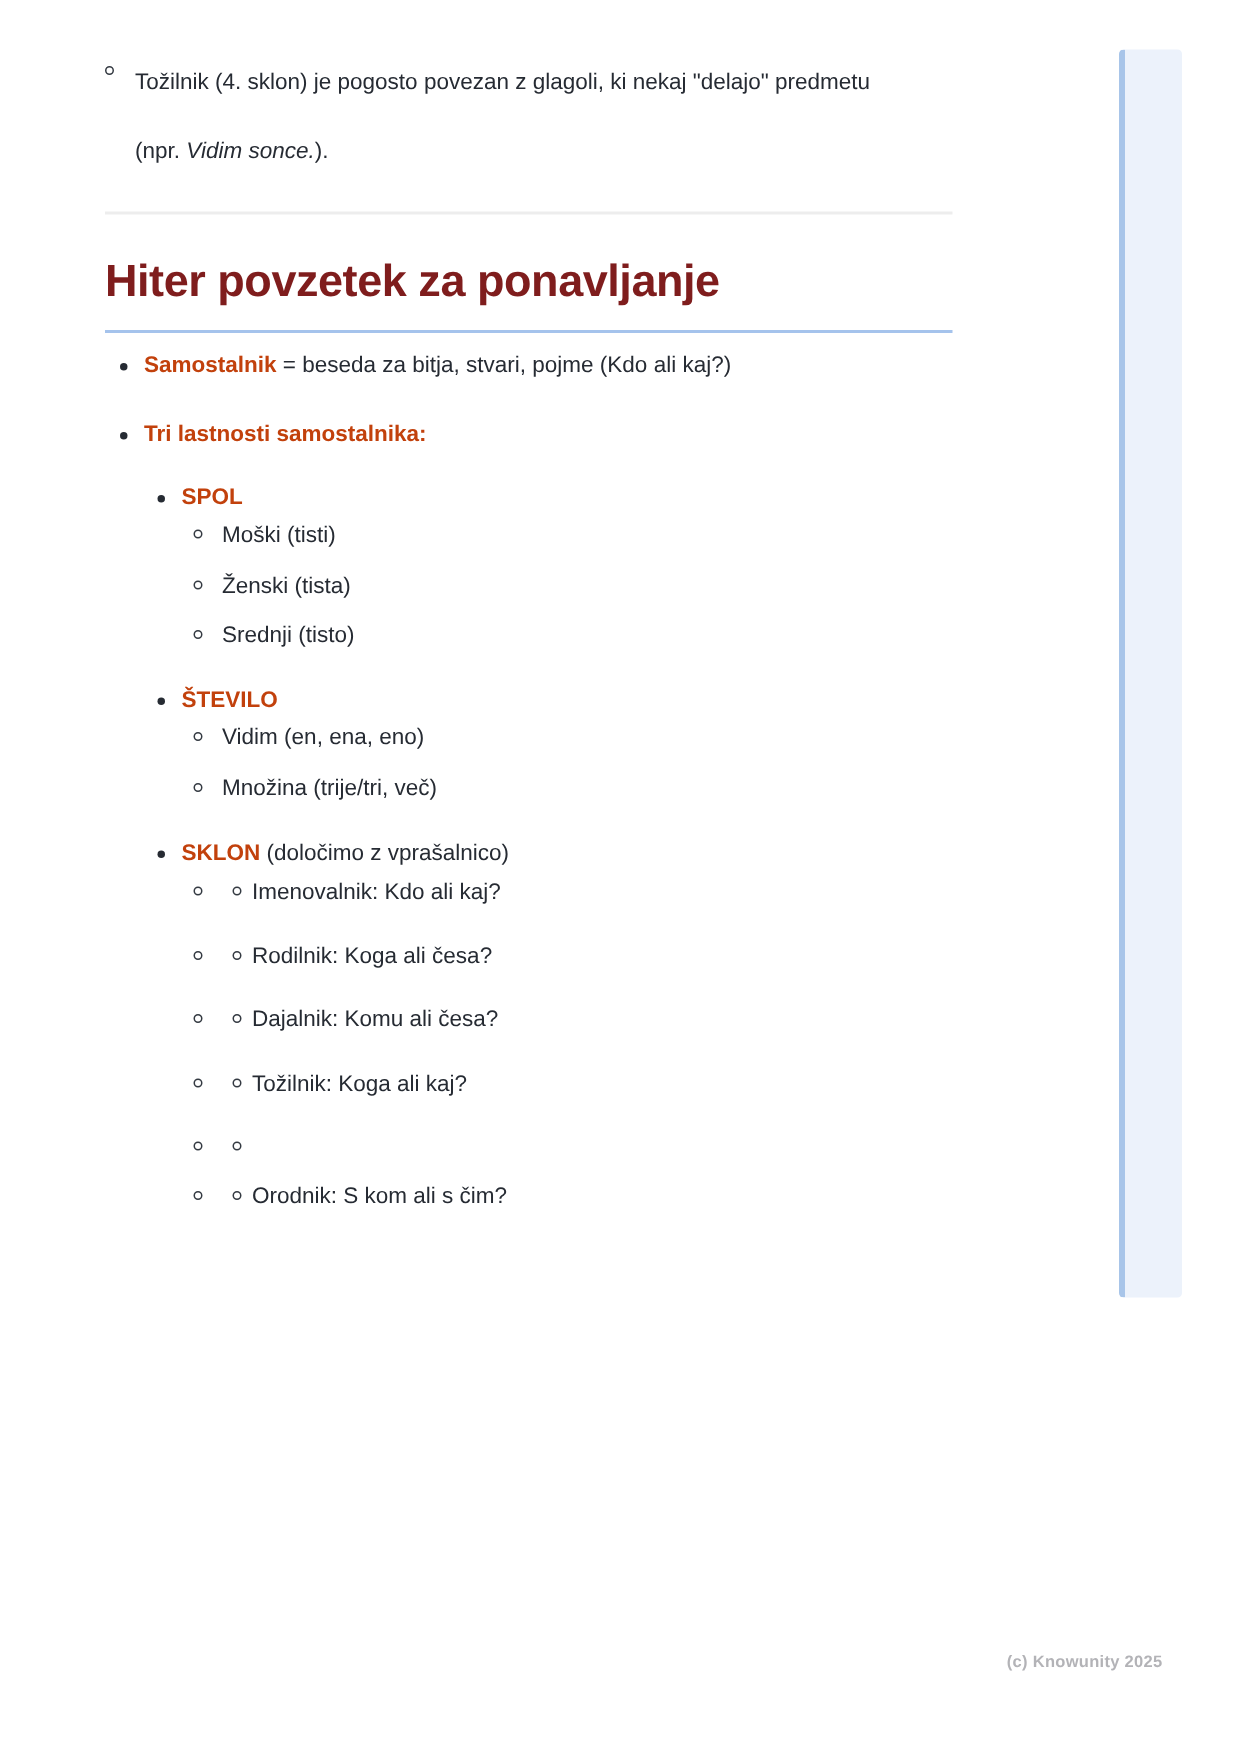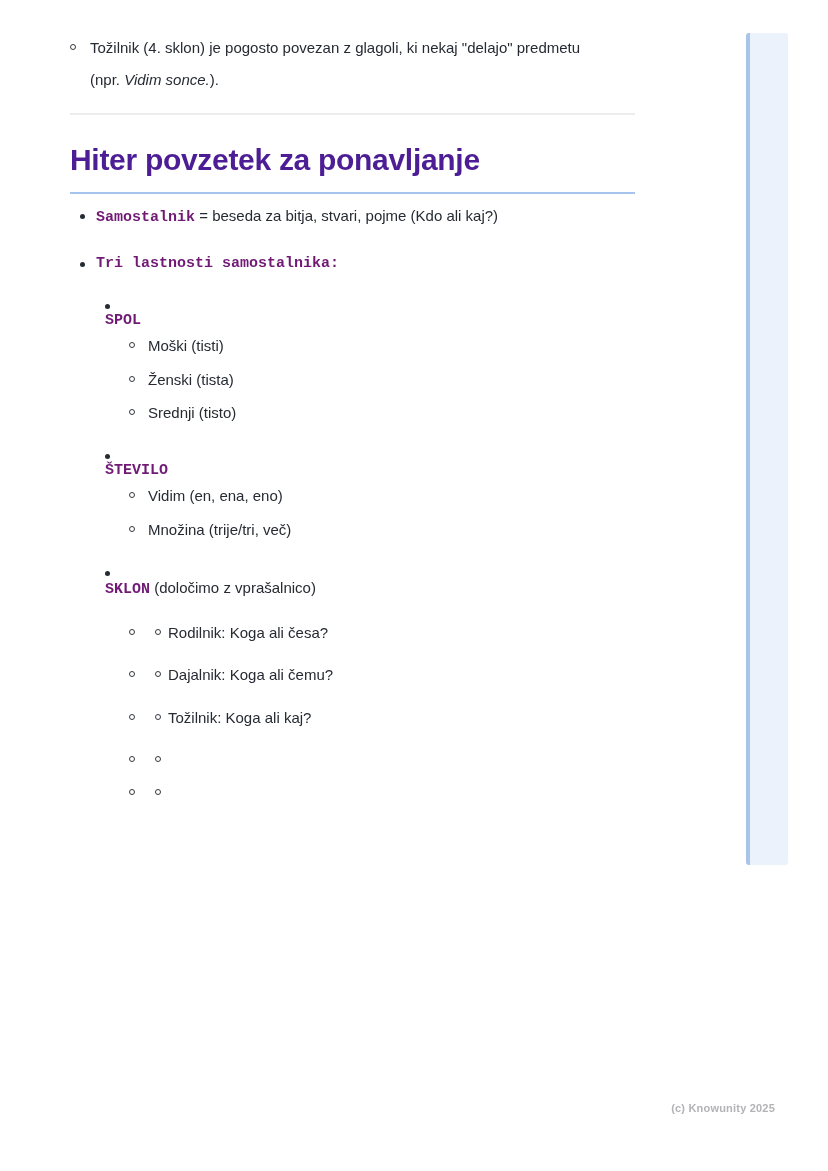--- a/index.html
+++ b/index.html
@@ -10,51 +10,51 @@
     font-family:"Liberation Sans", sans-serif;
     color:#262b33;
     overflow:hidden;
   }
   .content {
     position:absolute; left:70px; top:0;
     width:565px;
     padding-top:32px;
   }
   
-  .intro-row { display:flex; align-items:flex-start; font-size:15px; line-height:32px; }
+  .intro-row { display:flex; align-items:flex-start; font-size:15px; line-height:46px; }
   .intro-row .marker-box { flex:0 0 20px; padding-left:0; }
   .intro-text { max-width:500px; }
   .italic { font-style:italic; }
   
   .dot {
     display:inline-block; width:5px; height:5px; border-radius:50%;
     background:#262b33; margin-top:10px;
   }
   .ring {
     display:inline-block; width:4px; height:4px; border:1.5px solid #343a42;
     border-radius:50%; margin-top:8px;
   }
   .intro-row .ring { margin-top:12px; }
   
   .divider { height:2px; background:#ededed; border:none; margin:17px 0 0 0; }
   
   .h1 {
     margin-top:26px;
     font-size:30px; font-weight:700; letter-spacing:-0.3px;
-    color:#4c1d95;
+    color:#7f1d1d;
     line-height:38px;
     padding-bottom:13px;
     border-bottom:2px solid #a5c3ec;
   }
   
   .row { display:flex; align-items:flex-start; font-size:15px; line-height:24px; }
-  .b { font-weight:700; color:#701a75;font-family:Liberation Mono, monospace; }
+  .b { font-weight:700; color:#c2410c; }
   .mb { flex:0 0 auto; display:flex; justify-content:flex-start; }
   .lv1 { padding-left:10px; } .lv1 .mb { width:16px; }
-  .lv2 { padding-left:35px;flex-direction:column; } .lv2 .mb { width:16px; }
+  .lv2 { padding-left:35px; } .lv2 .mb { width:16px; }
   .lv3 { padding-left:59px; } .lv3 .mb { width:19px; }
   .lv3d { padding-left:59px; } .lv3d .mb1 { width:26px; } .lv3d .mb2 { width:13px; }
   .mt10 { margin-top:10px; } .mt22 { margin-top:22px; } .mt18 { margin-top:18px; }
   .mt1  { margin-top:1px;  } .mt9  { margin-top:9px;text-align:right;  } .mt17 { margin-top:19px; }
   .mt2  { margin-top:2px;  }
   
   .scroll-panel {
     position:absolute; left:746px; top:33px;
     width:42px; height:832px; box-sizing:border-box;
     background:#ecf2fb;
@@ -141,37 +141,46 @@
     <span>Množina (trije/tri, več)</span>
   </div>
 
   <div class="row lv2 mt17">
     <span class="mb">
         <span class="dot"></span>
       </span>
     <span><span class="b">SKLON</span><span> (določimo z vprašalnico)</span></span>
   </div>
 
+  <div class="row lv3d mt2">
+    <span class="mb mb1">
+        <span class="ring"></span>
+      </span>
+    <span class="mb mb2">
+        <span class="ring"></span>
+      </span>
+    <span>Imenovalnik: Kdo ali kaj?</span>
+  </div>
   <div class="row lv3d mt17">
     <span class="mb mb1">
         <span class="ring"></span>
       </span>
     <span class="mb mb2">
         <span class="ring"></span>
       </span>
     <span>Rodilnik: Koga ali česa?</span>
   </div>
   <div class="row lv3d mt18">
     <span class="mb mb1">
         <span class="ring"></span>
       </span>
     <span class="mb mb2">
         <span class="ring"></span>
       </span>
-    <span>Dajalnik: Koga ali čemu?</span>
+    <span>Dajalnik: Komu ali česa?</span>
   </div>
   <div class="row lv3d mt17">
     <span class="mb mb1">
         <span class="ring"></span>
       </span>
     <span class="mb mb2">
         <span class="ring"></span>
       </span>
     <span>Tožilnik: Koga ali kaj?</span>
   </div>
@@ -183,19 +192,20 @@
         <span class="ring"></span>
       </span>
   </div>
   <div class="row lv3d mt17">
     <span class="mb mb1">
         <span class="ring"></span>
       </span>
     <span class="mb mb2">
         <span class="ring"></span>
       </span>
+    <span>Orodnik: S kom ali s čim?</span>
   </div>
 
 </div>
 
 <div class="scroll-panel"></div>
 
 <div class="footer">(c) Knowunity 2025</div>
 
 </body></html>

